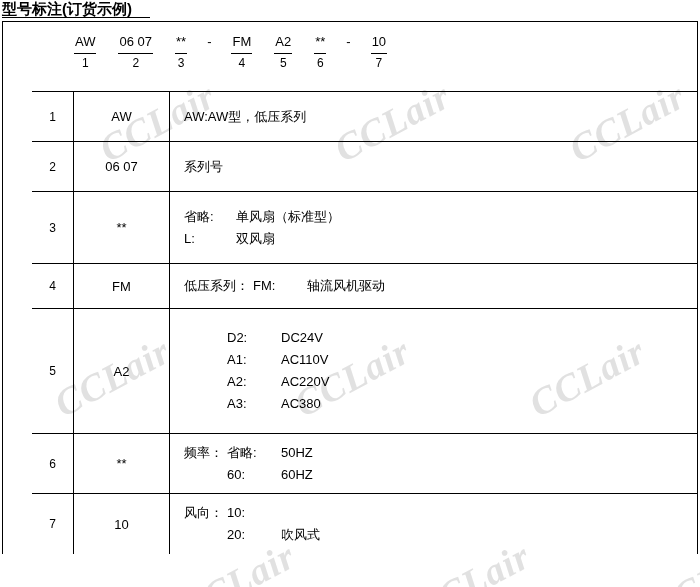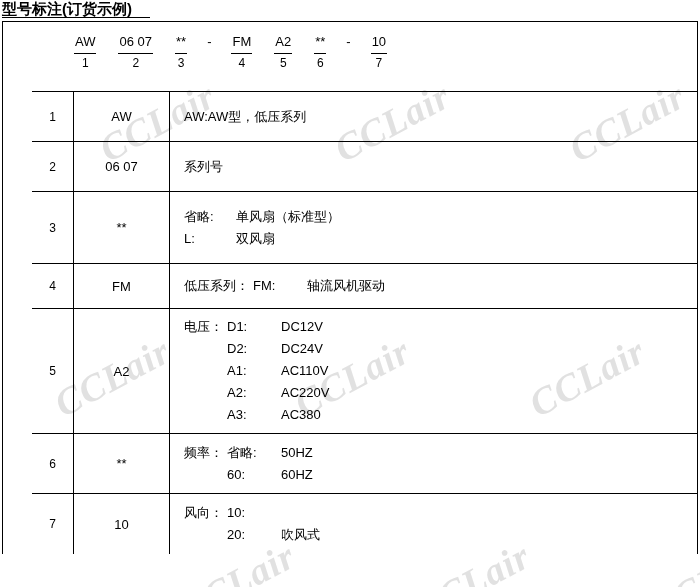--- a/index.html
+++ b/index.html
@@ -266,25 +266,20 @@
             <span class="desc-key">FM:</span>
             <span class="desc-val">轴流风机驱动</span>
           </div>
         </div>
       </div>
       <div class="trow" style="height: 125px;">
         <div class="c-idx">5</div>
         <div class="c-code">A2</div>
         <div class="c-desc">
           <div class="desc-line">
-            <span class="indent-lbl" style="width: 43px;">电压：</span>
-            <span class="desc-key">D1:</span>
-            <span class="desc-val">DC12V</span>
-          </div>
-          <div class="desc-line">
             <span class="indent-lbl" style="width: 43px;"></span>
             <span class="desc-key">D2:</span>
             <span class="desc-val">DC24V</span>
           </div>
           <div class="desc-line">
             <span class="indent-lbl" style="width: 43px;"></span>
             <span class="desc-key">A1:</span>
             <span class="desc-val">AC110V</span>
           </div>
           <div class="desc-line">

